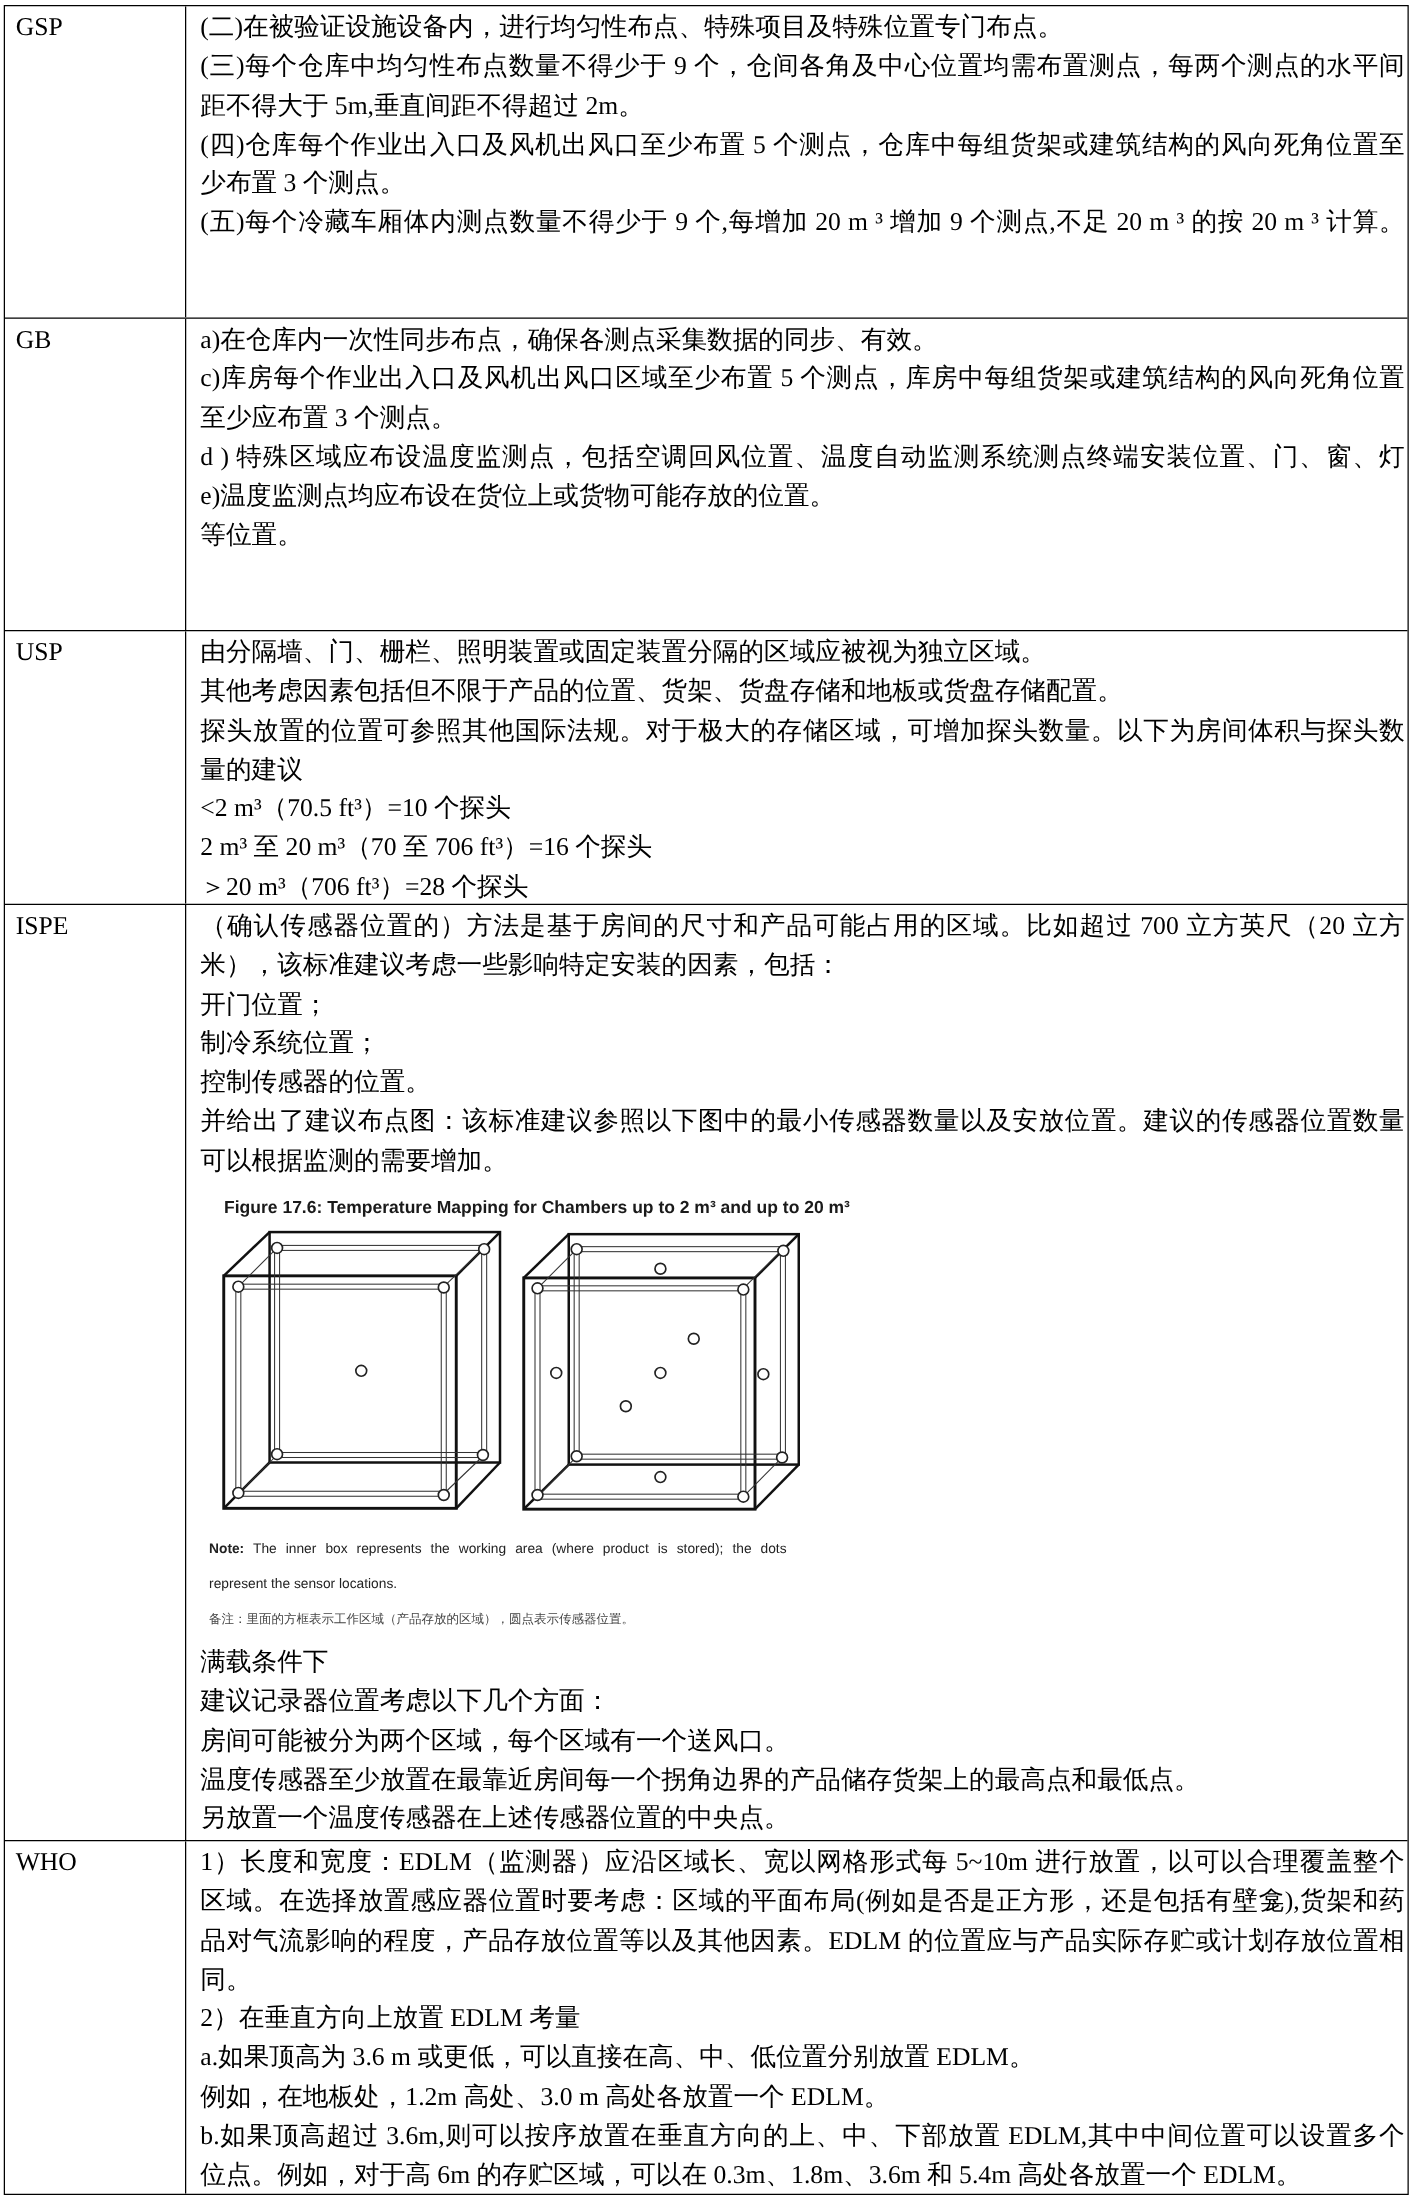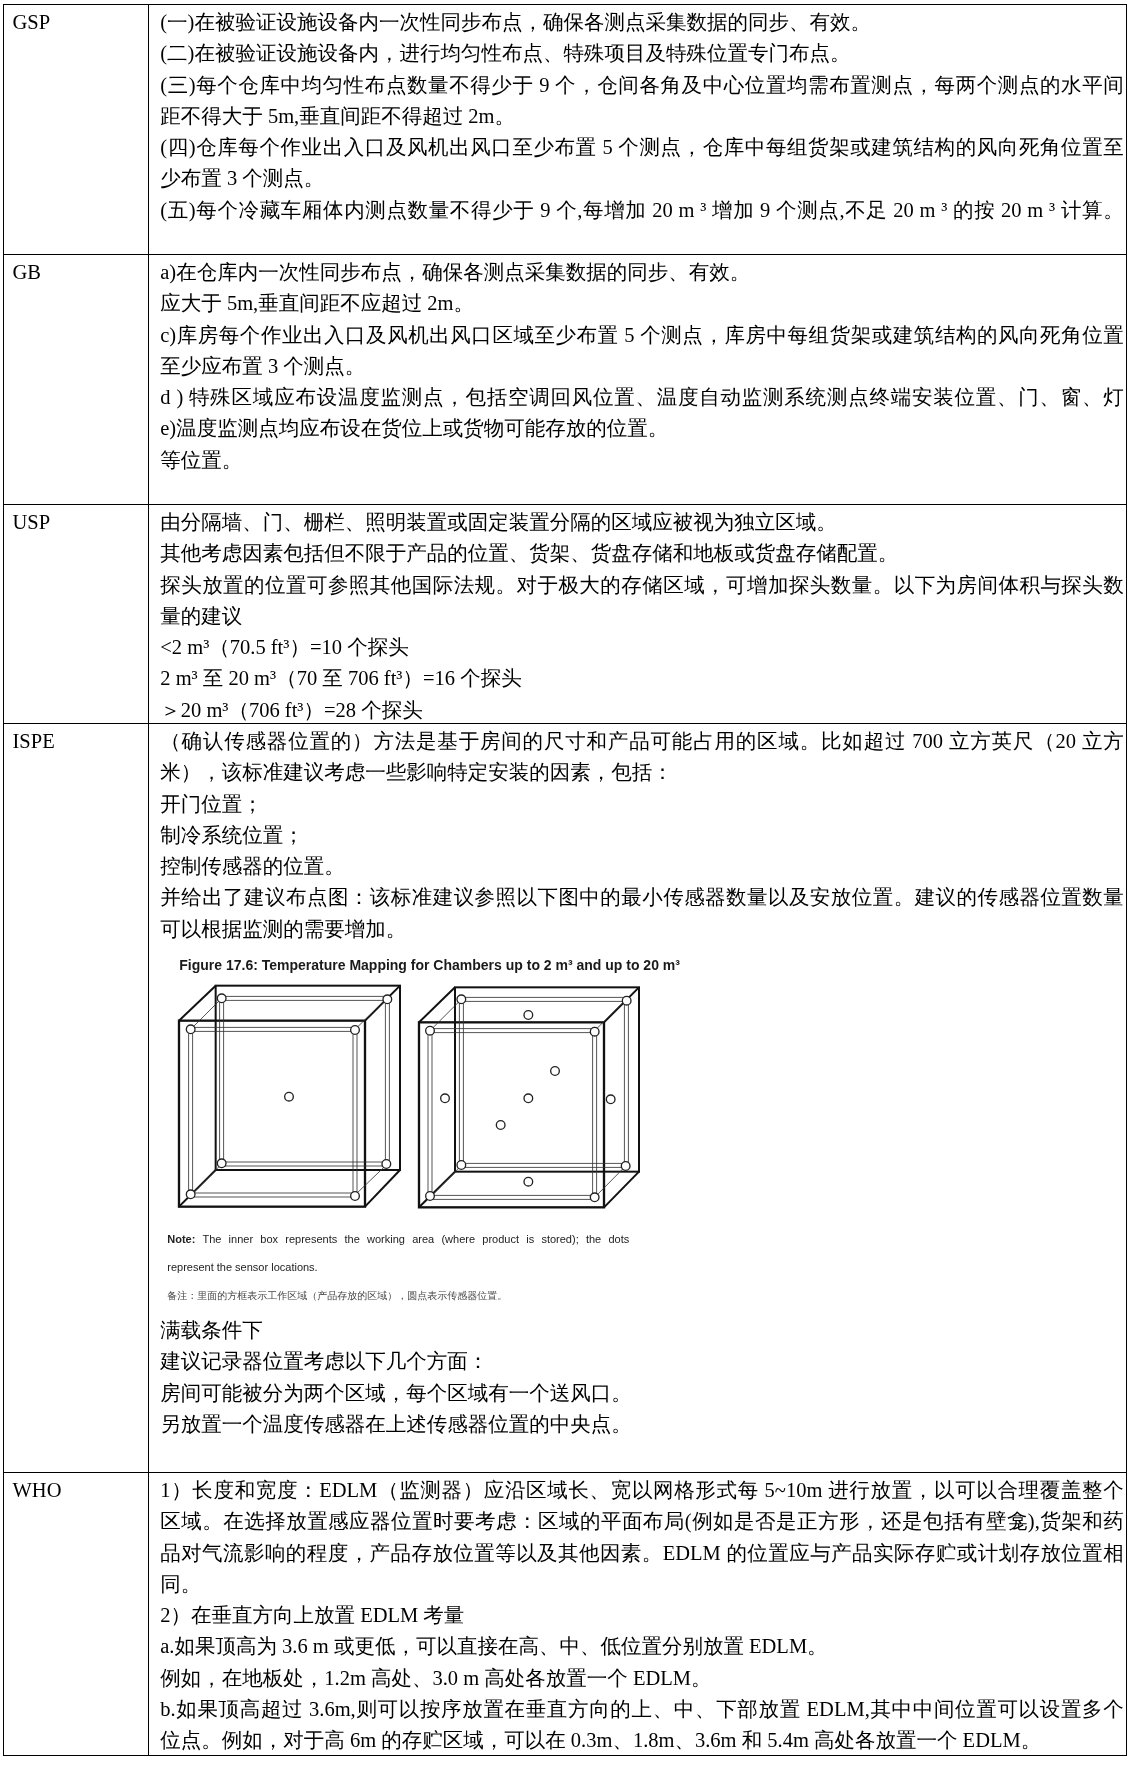--- a/index.html
+++ b/index.html
@@ -43,35 +43,33 @@
   }
 </style>
 </head>
 <body>
 
 <div class="tbl">
 
   <div class="row r1">
     <div class="lbl">GSP</div>
     <div class="cnt">
-      <div class="ln">(一)在被验证设施设备内一次性同步布点，确保各测点采集数据的同步、有效。</div>
       <div class="ln">(二)在被验证设施设备内，进行均匀性布点、特殊项目及特殊位置专门布点。</div>
       <div class="ln j">(三)每个仓库中均匀性布点数量不得少于 9 个，仓间各角及中心位置均需布置测点，每两个测点的水平间</div>
       <div class="ln">距不得大于 5m,垂直间距不得超过 2m。</div>
       <div class="ln j">(四)仓库每个作业出入口及风机出风口至少布置 5 个测点，仓库中每组货架或建筑结构的风向死角位置至</div>
       <div class="ln">少布置 3 个测点。</div>
       <div class="ln j">(五)每个冷藏车厢体内测点数量不得少于 9 个,每增加 20 m ³ 增加 9 个测点,不足 20 m ³ 的按 20 m ³ 计算。</div>
     </div>
   </div>
 
   <div class="row r2">
     <div class="lbl">GB</div>
     <div class="cnt">
       <div class="ln">a)在仓库内一次性同步布点，确保各测点采集数据的同步、有效。</div>
-      <div class="ln">应大于 5m,垂直间距不应超过 2m。</div>
       <div class="ln j">c)库房每个作业出入口及风机出风口区域至少布置 5 个测点，库房中每组货架或建筑结构的风向死角位置</div>
       <div class="ln">至少应布置 3 个测点。</div>
       <div class="ln j">d ) 特殊区域应布设温度监测点，包括空调回风位置、温度自动监测系统测点终端安装位置、门、窗、灯</div>
       <div class="ln">e)温度监测点均应布设在货位上或货物可能存放的位置。</div>
       <div class="ln">等位置。</div>
     </div>
   </div>
 
   <div class="row r3">
     <div class="lbl">USP</div>
@@ -168,20 +166,21 @@
           </g>
         </svg>
         <div class="fig-note n1"><b>Note:</b> <span>The inner box represents the working area (where product is stored); the dots</span></div>
         <div class="fig-note n2">represent the sensor locations.</div>
         <div class="fig-note-cn">备注：里面的方框表示工作区域（产品存放的区域），圆点表示传感器位置。</div>
       </div>
 
       <div class="ln">满载条件下</div>
       <div class="ln">建议记录器位置考虑以下几个方面：</div>
       <div class="ln">房间可能被分为两个区域，每个区域有一个送风口。</div>
+      <div class="ln">温度传感器至少放置在最靠近房间每一个拐角边界的产品储存货架上的最高点和最低点。</div>
       <div class="ln">另放置一个温度传感器在上述传感器位置的中央点。</div>
     </div>
   </div>
 
   <div class="row r5">
     <div class="lbl">WHO</div>
     <div class="cnt">
       <div class="ln j">1）长度和宽度：EDLM（监测器）应沿区域长、宽以网格形式每 5~10m 进行放置，以可以合理覆盖整个</div>
       <div class="ln j">区域。在选择放置感应器位置时要考虑：区域的平面布局(例如是否是正方形，还是包括有壁龛),货架和药</div>
       <div class="ln j">品对气流影响的程度，产品存放位置等以及其他因素。EDLM 的位置应与产品实际存贮或计划存放位置相</div>

